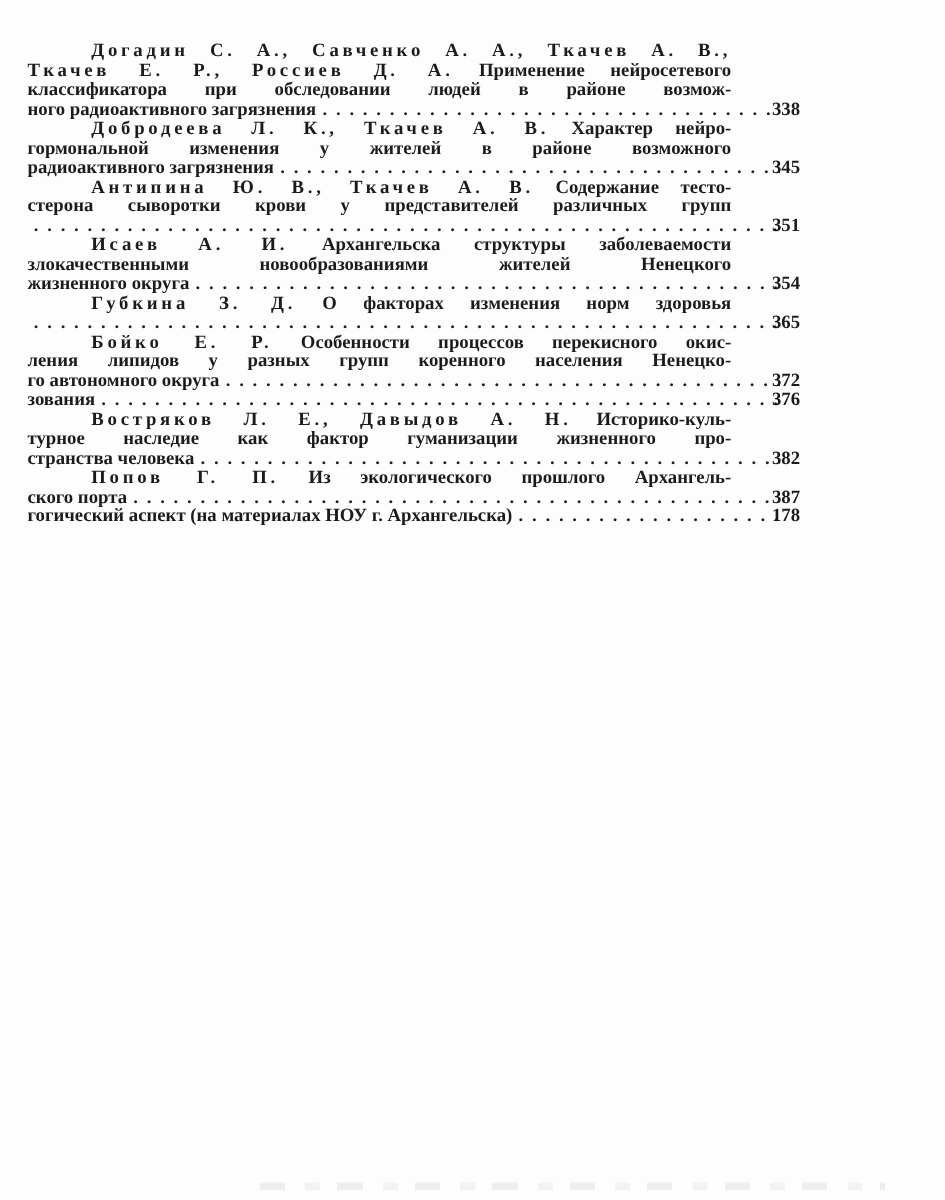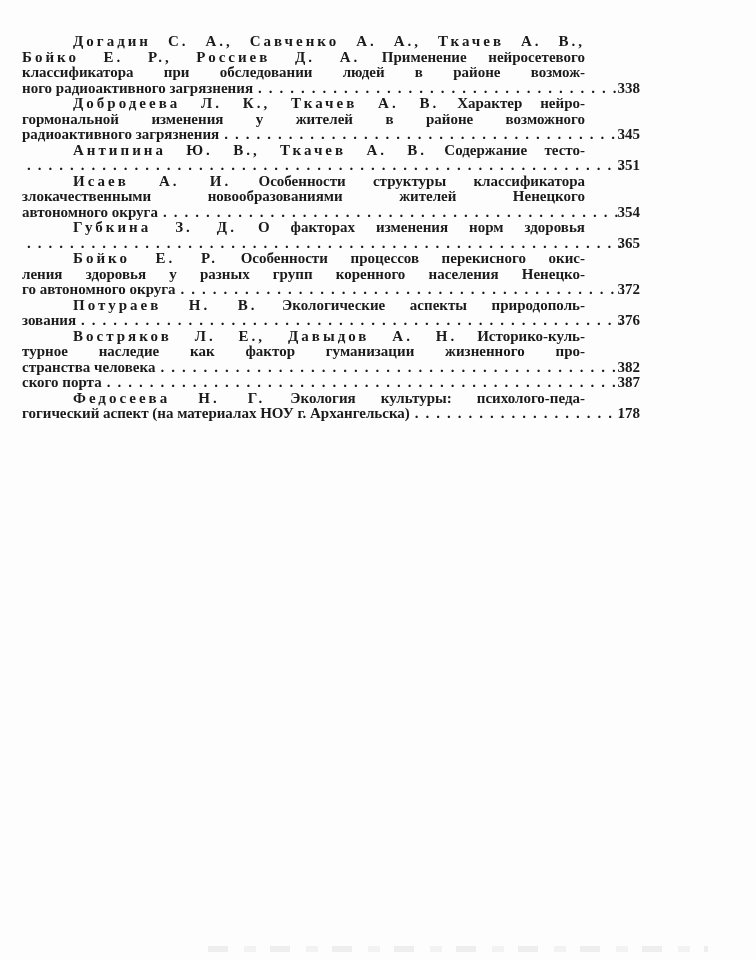--- a/index.html
+++ b/index.html
@@ -74,77 +74,77 @@
       rgba(0,0,0,0) 48px, rgba(0,0,0,0) 62px);
     opacity: 0.9;
   }
 </style>
 </head>
 <body>
 
 <div class="sheet">
   <div class="toc">
       <div class="line just indent"><span class="spaced">Догадин С. А., Савченко А. А., Ткачев А. В.,</span></div>
-      <div class="line just"><span class="spaced">Бойко Е. Р., Россиев Д. А.</span><span> Применение нейросетевого</span></div>
+      <div class="line just"><span class="spaced">Ткачев Е. Р., Россиев Д. А.</span><span> Применение нейросетевого</span></div>
       <div class="line just"><span>классификатора при обследовании людей в районе возмож-</span></div>
       <div class="line pageline">
         <span class="linetext"><span>ного радиоактивного загрязнения</span></span>
         <span class="leader">............................................................</span>
         <span class="pagenum">338</span>
       </div>
       <div class="line just indent"><span class="spaced">Добродеева Л. К., Ткачев А. В.</span><span> Характер нейро-</span></div>
       <div class="line just"><span>гормональной изменения у жителей в районе возможного</span></div>
       <div class="line pageline">
         <span class="linetext"><span>радиоактивного загрязнения</span></span>
         <span class="leader">............................................................</span>
         <span class="pagenum">345</span>
       </div>
       <div class="line just indent"><span class="spaced">Антипина Ю. В., Ткачев А. В.</span><span> Содержание тесто-</span></div>
+      <div class="line just"><span>стерона сыворотки крови у представителей различных групп</span></div>
       <div class="line pageline">
         <span class="leader">............................................................</span>
         <span class="pagenum">351</span>
       </div>
-      <div class="line just indent"><span class="spaced">Исаев А. И.</span><span> Особенности структуры классификатора</span></div>
+      <div class="line just indent"><span class="spaced">Исаев А. И.</span><span> Архангельска структуры заболеваемости</span></div>
       <div class="line just"><span>злокачественными новообразованиями жителей Ненецкого</span></div>
       <div class="line pageline">
-        <span class="linetext"><span>автономного округа</span></span>
+        <span class="linetext"><span>жизненного округа</span></span>
         <span class="leader">............................................................</span>
         <span class="pagenum">354</span>
       </div>
       <div class="line just indent"><span class="spaced">Губкина З. Д.</span><span> О факторах изменения норм здоровья</span></div>
       <div class="line pageline">
         <span class="leader">............................................................</span>
         <span class="pagenum">365</span>
       </div>
       <div class="line just indent"><span class="spaced">Бойко Е. Р.</span><span> Особенности процессов перекисного окис-</span></div>
-      <div class="line just"><span>ления здоровья у разных групп коренного населения Ненецко-</span></div>
+      <div class="line just"><span>ления липидов у разных групп коренного населения Ненецко-</span></div>
       <div class="line pageline">
         <span class="linetext"><span>го автономного округа</span></span>
         <span class="leader">............................................................</span>
         <span class="pagenum">372</span>
       </div>
-      <div class="line just indent"><span class="spaced">Потураев Н. В.</span><span> Экологические аспекты природополь-</span></div>
       <div class="line pageline">
         <span class="linetext"><span>зования</span></span>
         <span class="leader">............................................................</span>
         <span class="pagenum">376</span>
       </div>
       <div class="line just indent"><span class="spaced">Востряков Л. Е., Давыдов А. Н.</span><span> Историко-куль-</span></div>
       <div class="line just"><span>турное наследие как фактор гуманизации жизненного про-</span></div>
       <div class="line pageline">
         <span class="linetext"><span>странства человека</span></span>
         <span class="leader">............................................................</span>
         <span class="pagenum">382</span>
       </div>
+      <div class="line just indent"><span class="spaced">Попов Г. П.</span><span> Из экологического прошлого Архангель-</span></div>
       <div class="line pageline">
         <span class="linetext"><span>ского порта</span></span>
         <span class="leader">............................................................</span>
         <span class="pagenum">387</span>
       </div>
-      <div class="line just indent"><span class="spaced">Федосеева Н. Г.</span><span> Экология культуры: психолого-педа-</span></div>
       <div class="line pageline">
         <span class="linetext"><span>гогический аспект (на материалах НОУ г. Архангельска)</span></span>
         <span class="leader">............................................................</span>
         <span class="pagenum">178</span>
       </div>
     </div>
   <div class="scan-artifact"></div>
 </div>
 
 </body></html>

